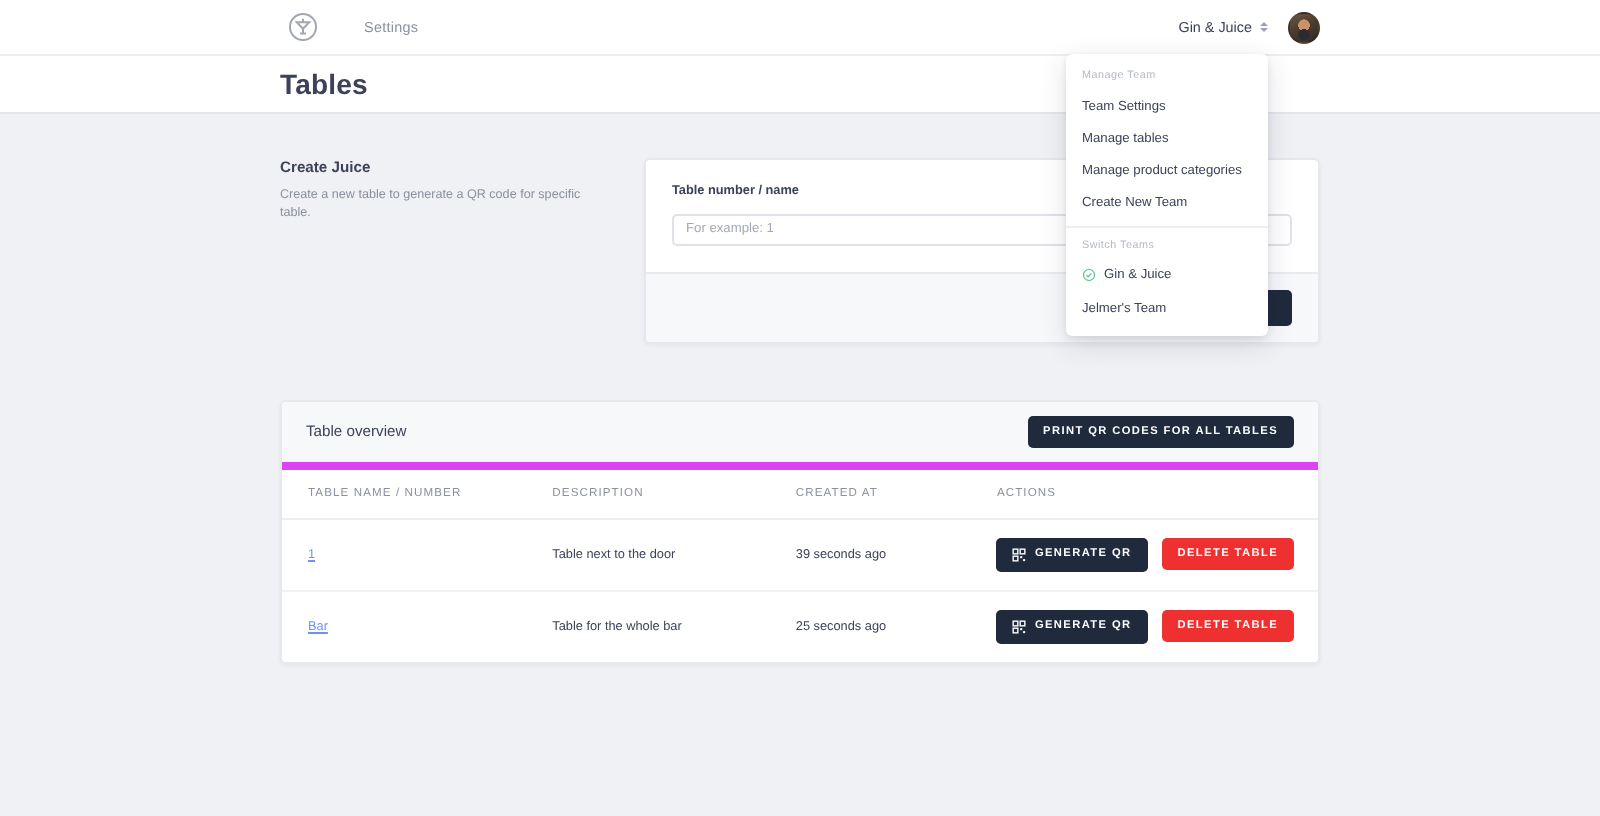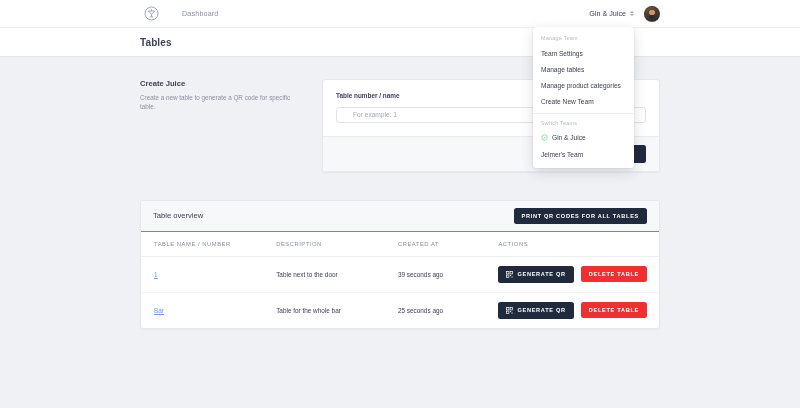--- a/index.html
+++ b/index.html
@@ -98,21 +98,21 @@
   .titlebar {
     height: 30px;
     background: #fff;
     border-top: 1px solid #edeef2;
     border-bottom: 1px solid #e4e6ec;
     padding: 0 140px;
     display: flex;
     align-items: center;
   }
   .page-title {
-    font-size: 10px;
+    font-size: 14px;
     font-weight: bold;
     color: #3c4257;
     letter-spacing: .1px;
   }
 
   
   .main { padding: 0 140px; }
 
   .section { display: flex; padding-top: 22px; }
   .section-aside { width: 182px; flex: 0 0 182px; padding-right: 16px; }
@@ -144,21 +144,21 @@
     font-weight: bold;
     color: #3c4257;
     margin-bottom: 4px;
   }
   .field-input {
     width: 100%;
     height: 16px;
     border: 1px solid #dfe2e9;
     border-radius: 2.5px;
     background: #fff;
-    padding: 0 16px;
+    padding: 0 6px;
     font-size: 6.6px;
     color: #3c4257;
     font-family: "Liberation Sans", sans-serif;
     outline: none;
   }
   .field-input::placeholder { color: #a3a8b8; }
   .card-footer {
     background: #f7f8fa;
     border-top: 1px solid #e9ebf0;
     padding: 8px 13px;
@@ -193,21 +193,21 @@
     border-radius: 3px;
     box-shadow: 0 1px 2px rgba(35,43,64,.05);
     overflow: hidden;
   }
   .overview-head {
     background: #f7f8fa;
     padding: 7px 12px;
     display: flex;
     align-items: center;
     justify-content: space-between;
-    border-bottom: 1px solid #d946ef;
+    border-bottom: 4px solid #d946ef;
   }
   .overview-title { font-size: 7.6px; color: #3c4257; }
 
   table.tbl { width: 100%; border-collapse: collapse; }
   table.tbl th {
     text-align: left;
     font-size: 5.8px;
     font-weight: normal;
     color: #8b90a0;
     letter-spacing: .55px;
@@ -244,21 +244,21 @@
     <svg viewBox="0 0 24 24" width="17" height="17" fill="none" stroke="#6b7185" stroke-width="1.4">
       <circle cx="12" cy="12" r="9.2"></circle>
       <path d="M7.6 8.6h8.8L12 13.2 7.6 8.6z"></path>
       <path d="M12 13.2v3.2"></path>
       <path d="M9.9 16.6h4.2"></path>
       <path d="M12 6.1v2.5"></path>
     </svg>
   </span>
 
   <div class="nav-links">
-    <a class="nav-link">Dashboard</a>
+    <a class="nav-link">Settings</a>
   </div>
 
   <div class="topnav-right">
     <div class="team-select">
       <span>Gin &amp; Juice</span>
       <span class="updown">
         <i class="up"></i>
           <i class="dn"></i>
       </span>
     </div>

